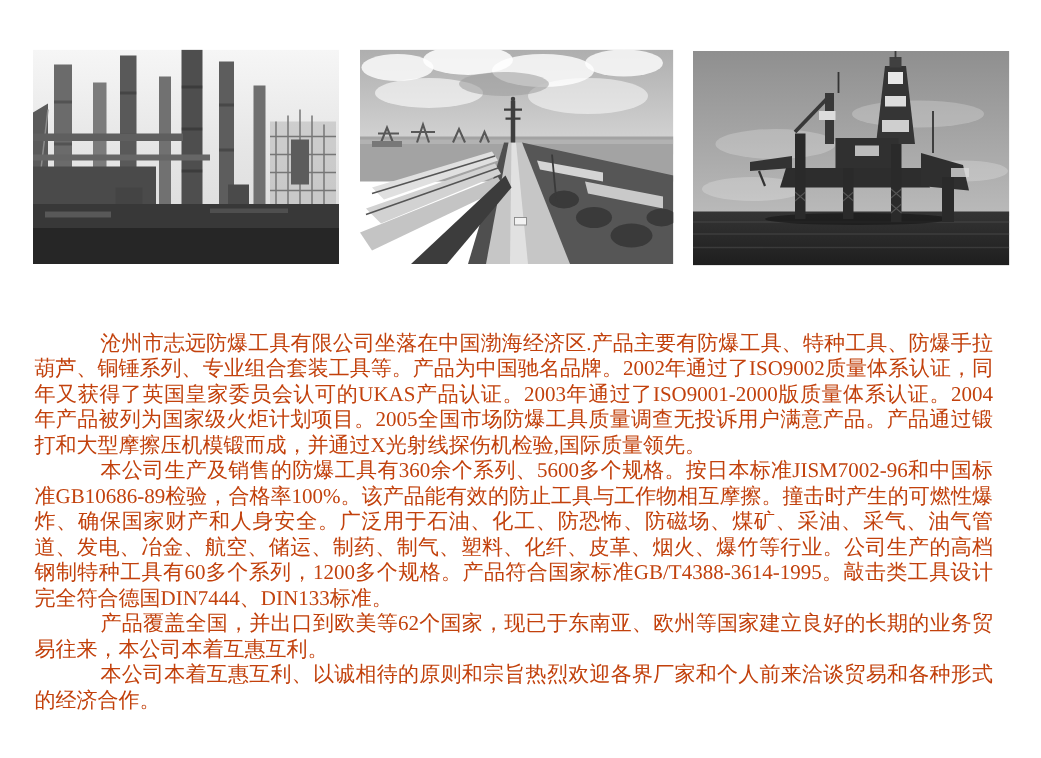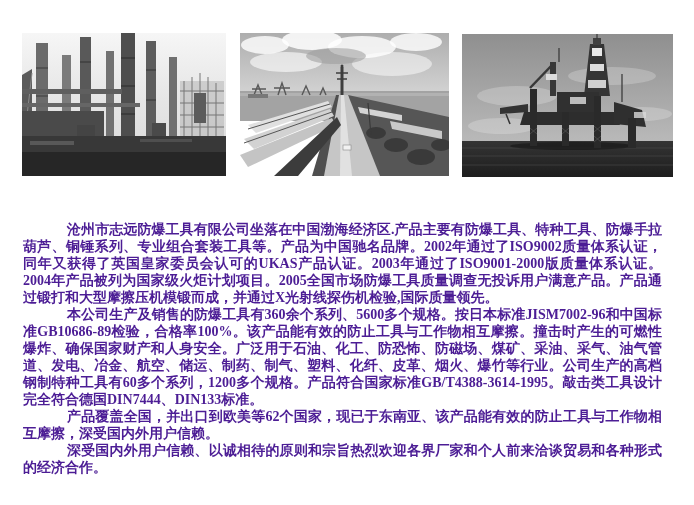--- a/index.html
+++ b/index.html
@@ -26,23 +26,22 @@
   #photo-oilrig   { left: 462px; width: 211px; top: 34px; }
   .gallery-photo svg { display: block; width: 100%; height: 100%; }
 
   .article {
     position: absolute;
     left: 23px;
     top: 221px;
     width: 639px;
     font-size: 14px;
     line-height: 17px;
-    color: #4c1d95;
+    color: #c2410c;
     text-align: justify;
-    font-weight: bold;
   }
   .article p {
     margin: 0;
     padding: 0;
     text-indent: 44px;
   }
 </style>
 </head>
 <body>
 
@@ -242,17 +241,17 @@
         <rect x="166" y="84" width="8" height="30" fill="#2a2a2a"></rect>
         <rect x="172" y="78" width="12" height="6" fill="#d8d8d8" opacity="0.8"></rect>
         <line x1="160" y1="40" x2="160" y2="68" stroke="#333333" stroke-width="1.2"></line>
       </g>
     </svg>
   </figure>
 
   <div class="article">
     <p>沧州市志远防爆工具有限公司坐落在中国渤海经济区.产品主要有防爆工具、特种工具、防爆手拉葫芦、铜锤系列、专业组合套装工具等。产品为中国驰名品牌。2002年通过了ISO9002质量体系认证，同年又获得了英国皇家委员会认可的UKAS产品认证。2003年通过了ISO9001-2000版质量体系认证。2004年产品被列为国家级火炬计划项目。2005全国市场防爆工具质量调查无投诉用户满意产品。产品通过锻打和大型摩擦压机模锻而成，并通过X光射线探伤机检验,国际质量领先。</p>
     <p>本公司生产及销售的防爆工具有360余个系列、5600多个规格。按日本标准JISM7002-96和中国标准GB10686-89检验，合格率100%。该产品能有效的防止工具与工作物相互摩擦。撞击时产生的可燃性爆炸、确保国家财产和人身安全。广泛用于石油、化工、防恐怖、防磁场、煤矿、采油、采气、油气管道、发电、冶金、航空、储运、制药、制气、塑料、化纤、皮革、烟火、爆竹等行业。公司生产的高档钢制特种工具有60多个系列，1200多个规格。产品符合国家标准GB/T4388-3614-1995。敲击类工具设计完全符合德国DIN7444、DIN133标准。</p>
-    <p>产品覆盖全国，并出口到欧美等62个国家，现已于东南亚、该产品能有效的防止工具与工作物相互摩擦，深受国内外用户信赖。</p>
-    <p>深受国内外用户信赖、以诚相待的原则和宗旨热烈欢迎各界厂家和个人前来洽谈贸易和各种形式的经济合作。</p>
+    <p>产品覆盖全国，并出口到欧美等62个国家，现已于东南亚、欧州等国家建立良好的长期的业务贸易往来，本公司本着互惠互利。</p>
+    <p>本公司本着互惠互利、以诚相待的原则和宗旨热烈欢迎各界厂家和个人前来洽谈贸易和各种形式的经济合作。</p>
   </div>
 
 </div>
 
 </body></html>

